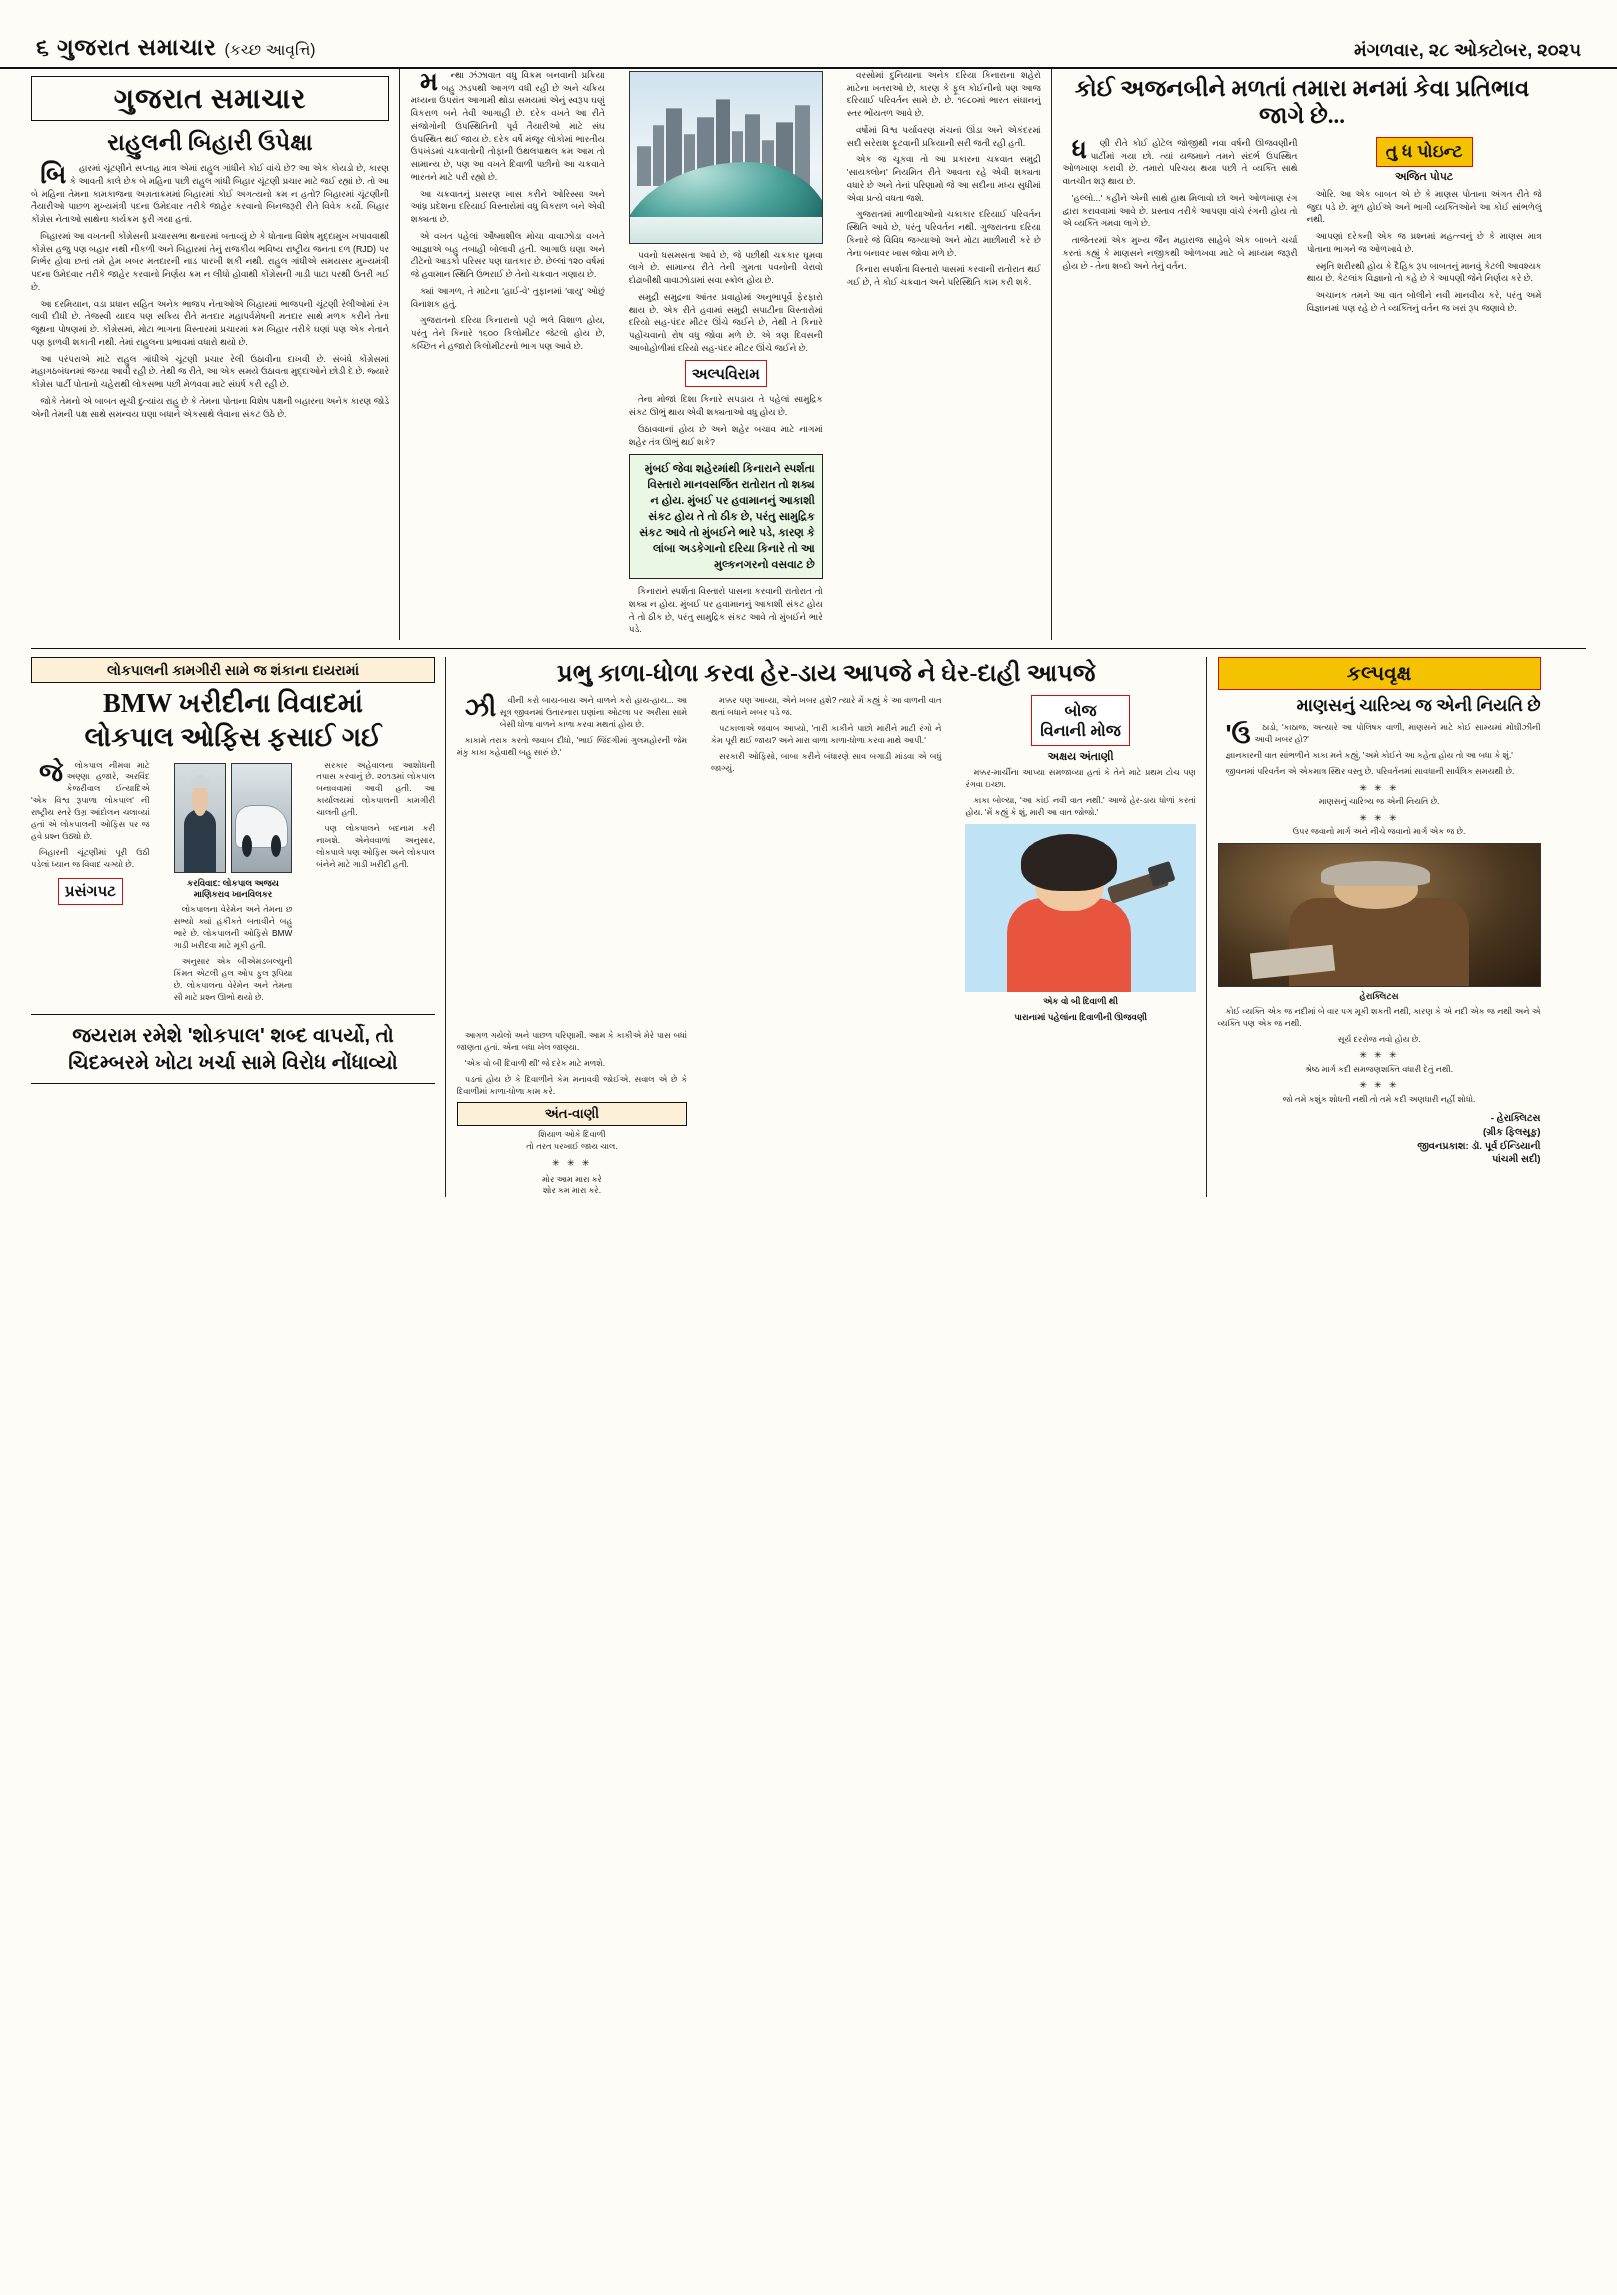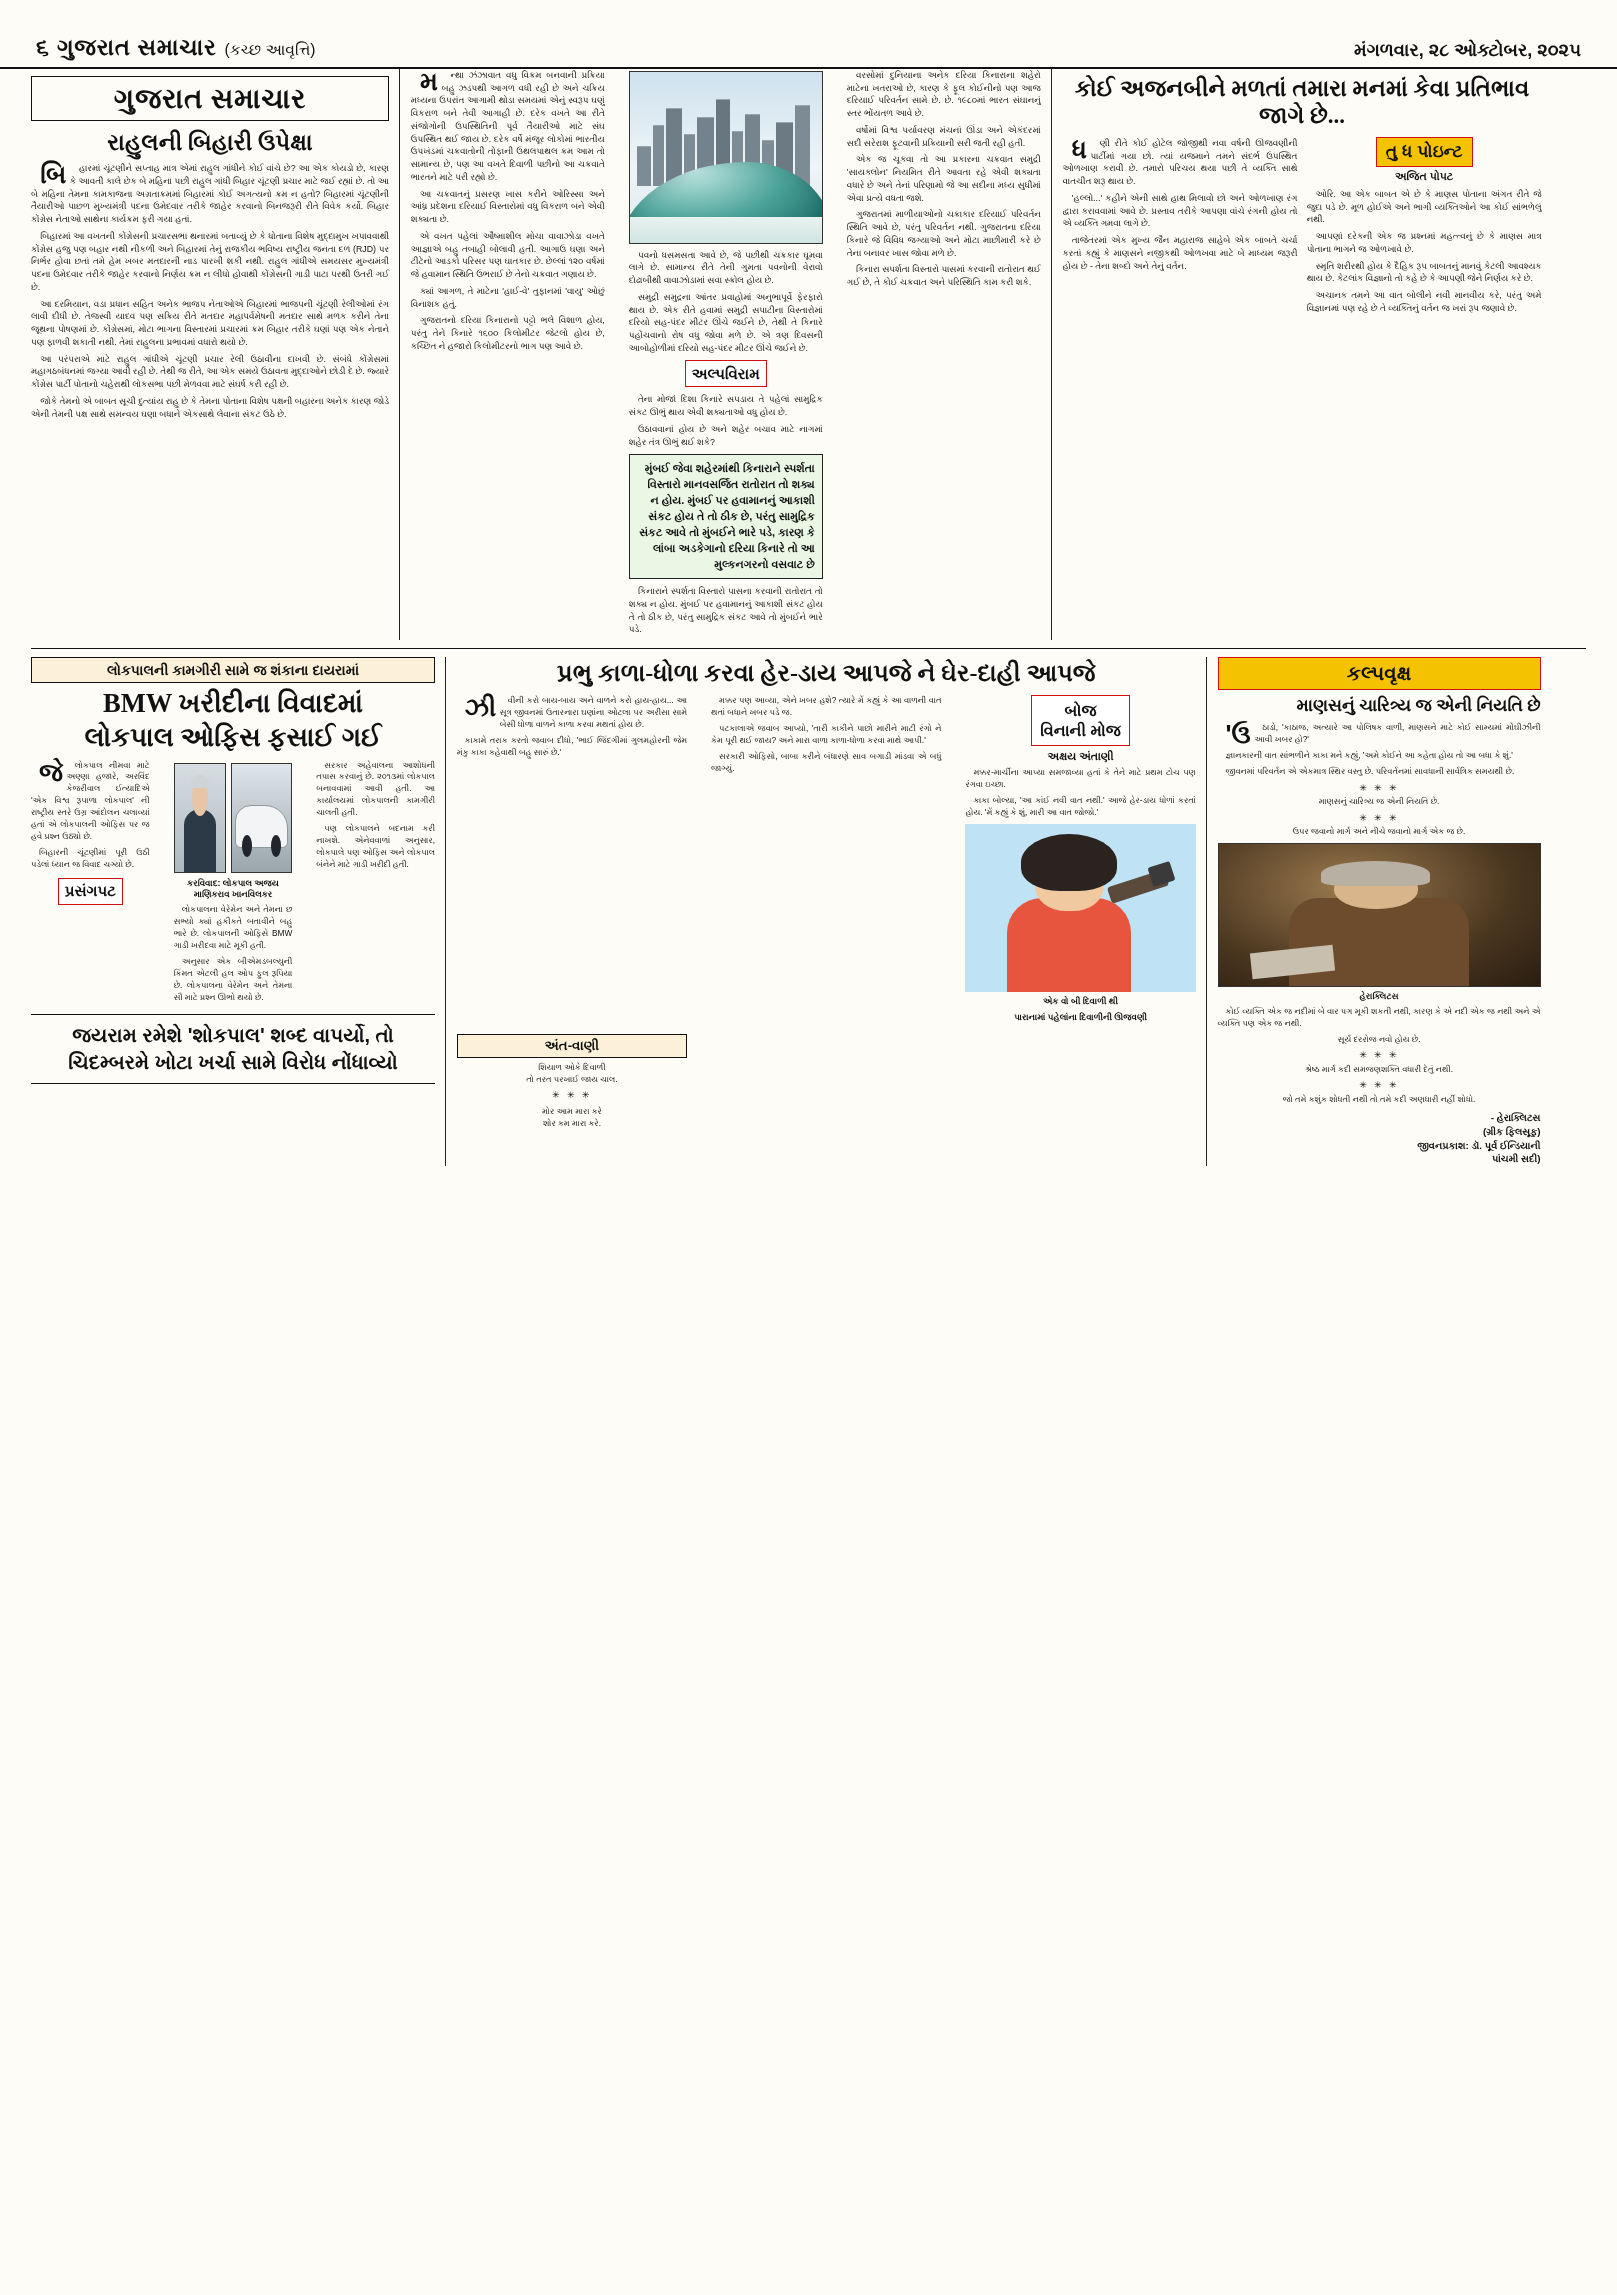--- a/index.html
+++ b/index.html
@@ -391,20 +391,25 @@
               <div style="position:absolute;bottom:60%;left:24%;width:42%;height:34%;background:#2a2320;border-radius:50% 50% 40% 40%;"></div>
               <div style="position:absolute;bottom:58%;left:62%;width:26%;height:10%;background:#5a4a3c;transform:rotate(-18deg);border-radius:3.5px;"></div>
               <div style="position:absolute;bottom:64%;left:80%;width:10%;height:12%;background:#3a3a3a;transform:rotate(-18deg);border-radius:2.3px;"></div>
             </div>
             <div class="cap-small">એક વો બી દિવાળી થી</div>
             <div class="cap-small">પારાનામાં પહેલાંના દિવાળીની ઊજવણી</div>
           </div>
         </div>
         <div class="three" style="margin-top:2.3px;">
           <div>
+            <div class="tiny">
+              <p>આગળ ગયેલો અને પાછળ પરિણામી. આમ કે કાકીએ મેરે પાસ બધાં જાણતા હતાં. એના બધા ખેલ જાણ્યા.</p>
+              <p>'એક વો બી દિવાળી થી' જે દરેક માટે મળશે.</p>
+              <p>પડતાં હોય છે કે દિવાળીને કેમ મનાવવી જોઈએ. સવાલ એ છે કે દિવાળીમાં કાળા-ધોળા કામ કરે.</p>
+            </div>
             <div class="antvani">અંત-વાણી</div>
             <div class="tiny center mt6">
               <div>શિયાળ ઓકે દિવાળી</div>
               <div>તો તરત પરખાઈ જાય ચાલ.</div>
               <div class="stars">✳ ✳ ✳</div>
               <div>મોર આમ મારા કરે</div>
               <div>શોર કમ મારા કરે.</div>
             </div>
           </div>
           <div></div>

